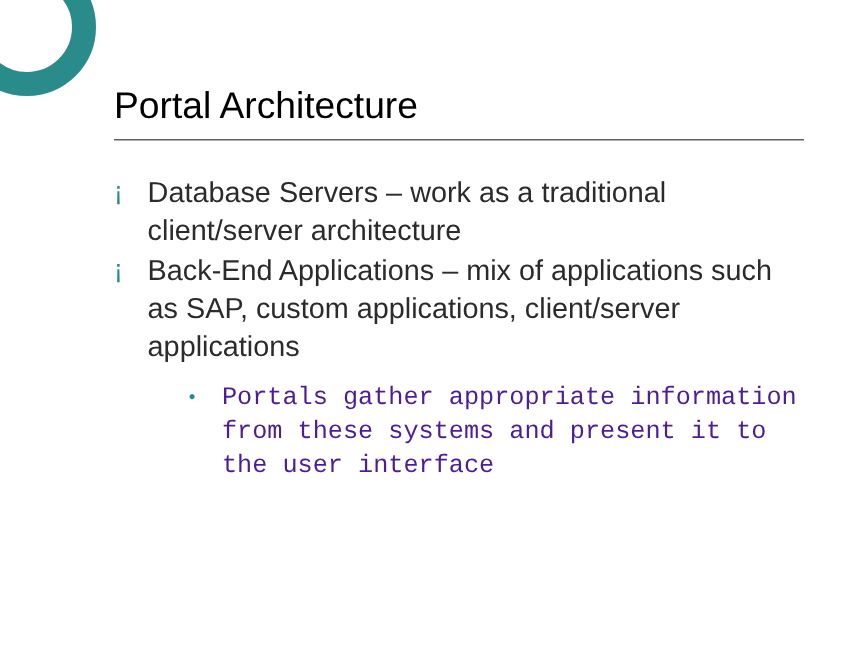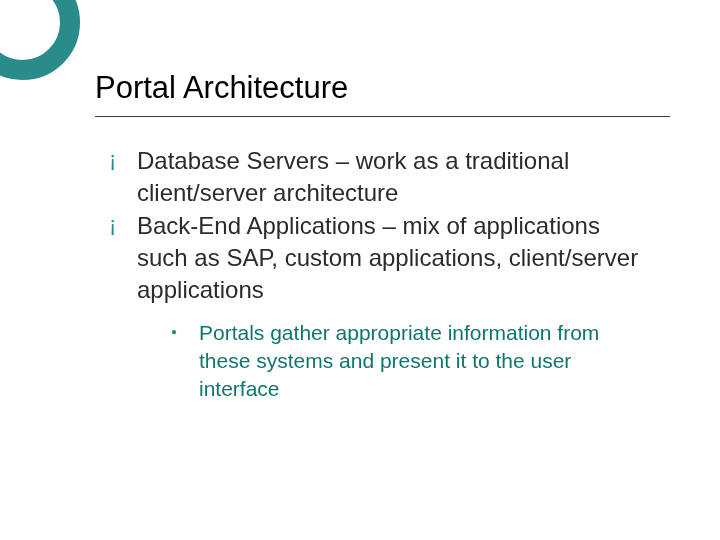--- a/index.html
+++ b/index.html
@@ -40,21 +40,21 @@
     padding-bottom: 4px;
   }
   .title-underline {
     border: none;
     border-top: 1px solid #3a3a3a;
     margin: 0 0 28px 0;
     width: 100%;
   }
   ul.level1 {
     list-style: none;
-    margin: 14px;
+    margin: 0;
     padding: 0;
   }
   ul.level1 > li {
     position: relative;
     padding-left: 28px;
     font-size: 24px;
     line-height: 1.32;
     color: #2b2b2b;
     margin-bottom: 2px;
   }
@@ -69,22 +69,22 @@
   ul.level2 {
     list-style: none;
     margin: 14px 0 0 0;
     padding: 0 0 0 34px;
   }
   ul.level2 > li {
     position: relative;
     padding-left: 28px;
     font-size: 21px;
     line-height: 1.32;
-    color: #0f766e;
-    font-family: Liberation Sans, sans-serif;
+    color: #4c1d95;
+    font-family: Liberation Mono, monospace;
   }
   ul.level2 > li::before {
     content: "●";
     position: absolute;
     left: 0;
     top: 6px;
     font-size: 10px;
     color: #2a8b8b;
   }
 </style>

